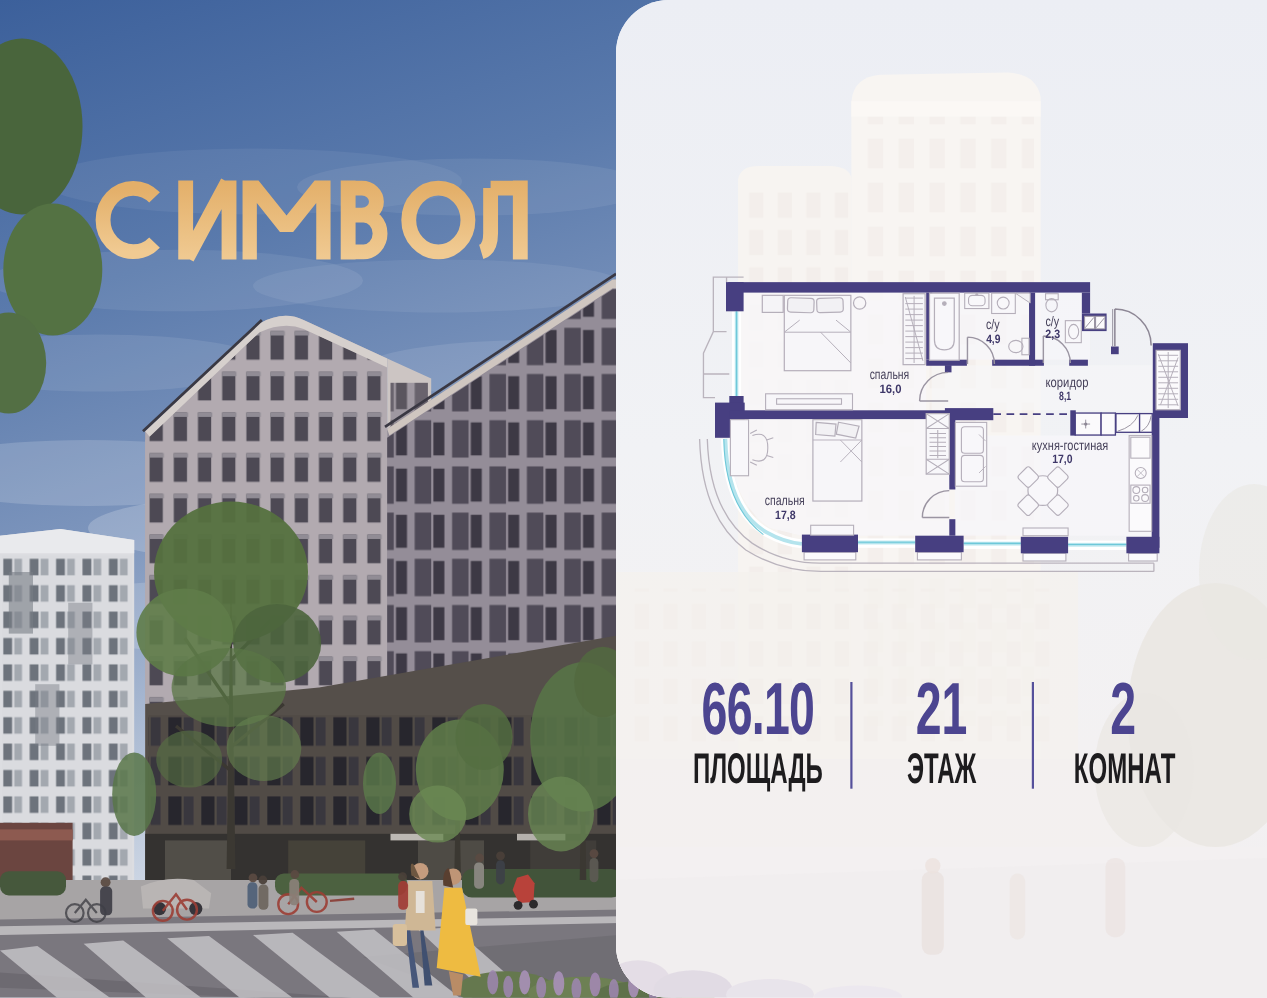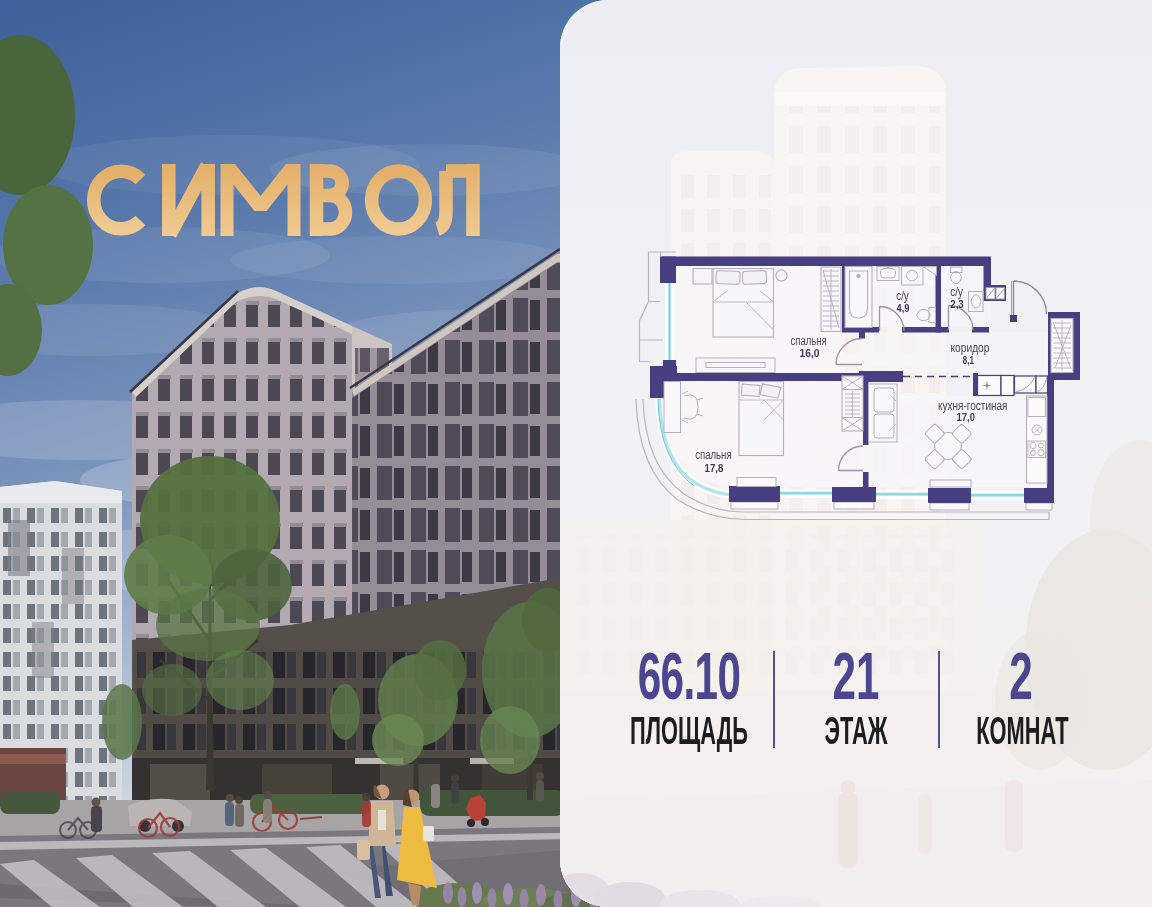--- a/index.html
+++ b/index.html
@@ -595,21 +595,21 @@
 
         <text x="972.8" y="409.5" font-size="12.5" fill="#47425b" textLength="69.5" lengthAdjust="spacingAndGlyphs">кухня-гостиная</text>
         <text x="965.8" y="421" font-size="11" font-weight="bold" fill="#3e3768" textLength="18.5" lengthAdjust="spacingAndGlyphs">17,0</text>
 
         <text x="713.4" y="459" font-size="12.5" fill="#47425b" textLength="36.5" lengthAdjust="spacingAndGlyphs">спальня</text>
         <text x="713.9" y="471.5" font-size="11" font-weight="bold" fill="#3e3768" textLength="18.7" lengthAdjust="spacingAndGlyphs">17,8</text>
       </g>
     </g>
   </svg>
 
-  <div class="abs" style="left:0;top:635px;width:592px;height:170px;">
+  <div class="abs" style="left:0;top:604px;width:592px;height:170px;">
 
     <div class="abs" style="left:9px;top:7px;width:240px;text-align:center;font-weight:bold;font-size:67px;color:#4c4590;transform:scaleX(0.63);transform-origin:center;letter-spacing:-1px;line-height:1">66.10</div>
 
     <div class="abs" style="left:9px;top:76px;width:240px;text-align:center;font-weight:bold;font-size:39px;color:#1d1c1e;transform:scaleX(0.56);transform-origin:center;line-height:1">ПЛОЩАДЬ</div>
 
     <div class="abs" style="left:213px;top:16px;width:2px;height:97px;background:#55509b"></div>
 
     <div class="abs" style="left:216px;top:7px;width:160px;text-align:center;font-weight:bold;font-size:67px;color:#4c4590;transform:scaleX(0.63);transform-origin:center;line-height:1">21</div>
 
     <div class="abs" style="left:216px;top:76px;width:160px;text-align:center;font-weight:bold;font-size:39px;color:#1d1c1e;transform:scaleX(0.56);transform-origin:center;line-height:1">ЭТАЖ</div>

